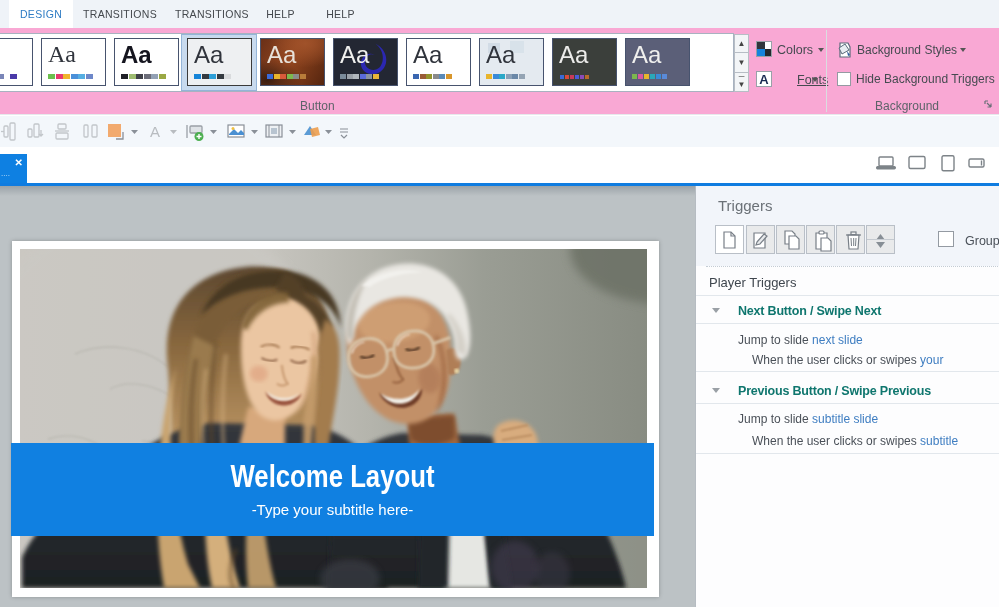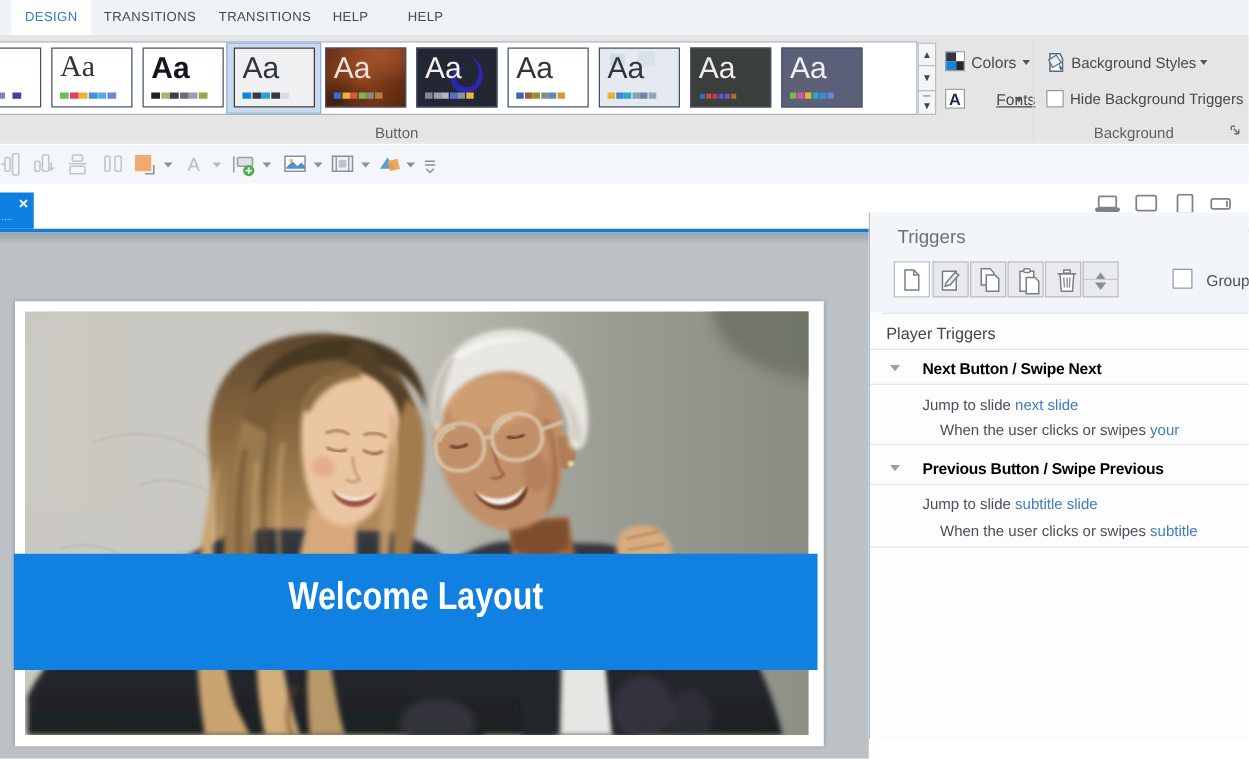--- a/index.html
+++ b/index.html
@@ -8,21 +8,21 @@
 .abs { position:absolute; }
 #app { position:relative; width:999px; height:509px; }
 
 
 #tabrow { left:0; top:0; width:999px; height:28px; background:#eff3f8; }
 .rtab { position:absolute; top:0; height:28px; line-height:29px; font-size:10.5px;
   color:#44484d; letter-spacing:0.3px; text-align:center; }
 .rtab.active { background:#fff; color:#2e7cc4; }
 
 
-#ribbon { left:0; top:28px; width:999px; height:87px; background:#e5e5e5;
+#ribbon { left:0; top:28px; width:999px; height:87px; background:#f9a8d4;
   border-bottom:1px solid #e6e9ec; }
 #gallerybox { position:absolute; left:-20px; top:5px; width:754px; height:59px;
   background:#fff; border:1px solid #a8b2c0; }
 .thumb { position:absolute; top:10px; width:65px; height:48px; background:#fff;
   border:1px solid #47536e; }
 .thumb .aa { position:absolute; left:6px; top:2px; font-size:24px; color:#30343c; }
 .sw { position:absolute; height:5px; width:7px; }
 #selwrap { position:absolute; left:181px; top:6px; width:76px; height:57px;
   background:#c8daee; border:1px solid #94b4d8; }
 .scrbtn { position:absolute; left:734px; width:15px; background:#f3f5f7;
@@ -46,32 +46,32 @@
   background:linear-gradient(to bottom, rgba(80,92,102,0.30), rgba(80,92,102,0)); }
 #slide { position:absolute; left:12px; top:55px; width:647px; height:356px; background:#fff;
   box-shadow:0 0 4px rgba(0,0,0,0.25); }
 #photo { position:absolute; left:8px; top:8px; width:627px; height:339px; overflow:hidden; }
 #banner { position:absolute; left:-1px; top:202px; width:643px; height:93px; background:#1080e1; }
 #banner h1 { color:#fff; font-size:31px; text-align:center; margin-top:16px;
   transform:scaleX(0.83); transform-origin:center; }
 #banner p { color:#fff; font-size:15px; text-align:center; margin-top:6px; }
 
 
-#panel { left:695px; top:170px; width:304px; height:421px; background:#fdfdfe;
+#panel { left:695px; top:186px; width:304px; height:421px; background:#fdfdfe;
   border-left:1px solid #b6bcc2; }
 #panel .hd { position:absolute; left:17px; top:11px; font-size:15px; color:#6b7177; }
 .tbtn { position:absolute; top:39px; width:29px; height:29px; background:#e9eaeb;
   border:1px solid #b9bfc7; }
 .tbtn.first { background:#fff; }
 #splitline { position:absolute; left:171px; top:53px; width:27px; height:1px; background:#c5cad0; }
 .ckbox { position:absolute; background:#fff; border:1px solid #949aa2; }
 .sep { position:absolute; left:0; width:304px; border-top:1px solid #e2e7ec; }
 .dotsep { position:absolute; left:10px; width:294px; border-top:1px dotted #c4ccd4; }
 .trow { position:absolute; left:0; width:304px; font-size:12px; color:#4a5058; white-space:nowrap; }
-.trow b { color:#000000; }
+.trow b { color:#0f766e; }
 .trow.bhdr { font-size:12.5px; letter-spacing:-0.2px; }
 .blue { color:#3e7dc1; }
 .exp { position:absolute; width:0; height:0; border-left:4px solid transparent;
   border-right:4px solid transparent; border-top:5px solid #9aa0a6; }
 </style>
 </head>
 <body>
 <div id="app">
 
   <div class="abs" id="tabrow">
@@ -409,20 +409,21 @@
 <path d="M295,216 C350,204 430,202 474,210 C496,218 510,230 516,244 L508,272 C494,254 466,244 436,238 C396,230 340,234 300,248 Z" fill="#2b2e33" filter="url(#b2)"></path>
 <path d="M478,176 C490,168 506,170 514,182 C521,193 518,208 508,214 C497,219 483,215 477,204 C472,195 472,182 478,176 Z" fill="#d8ac7e" filter="url(#b2)"></path>
 <path d="M481,182 L508,176 M482,191 L512,186 M484,200 L512,196 M489,208 L510,205" stroke="#bb8e62" stroke-width="2" fill="none" filter="url(#b1)"></path>
 
 <ellipse cx="495" cy="318" rx="24" ry="26" fill="#4a4156" filter="url(#b3)" opacity="0.5"></ellipse>
 <ellipse cx="532" cy="325" rx="18" ry="22" fill="#3e3a48" filter="url(#b3)" opacity="0.5"></ellipse>
 <ellipse cx="330" cy="330" rx="30" ry="20" fill="#3a3e44" filter="url(#b3)" opacity="0.7"></ellipse>
 </svg></div>
       <div id="banner">
         <h1>Welcome Layout</h1>
+        <p>-Type your subtitle here-</p>
       </div>
     </div>
   </div>
 
   <div class="abs" id="panel">
     <div style="position:absolute;left:0;top:0;width:303px;height:80px;background:#f2f5fa;"></div>
     <div class="hd" style="left:22px;">Triggers</div>
     <div class="tbtn first" style="left:19px;"></div>
     <div class="tbtn" style="left:50px;"></div>
     <div class="tbtn" style="left:80px;"></div>

